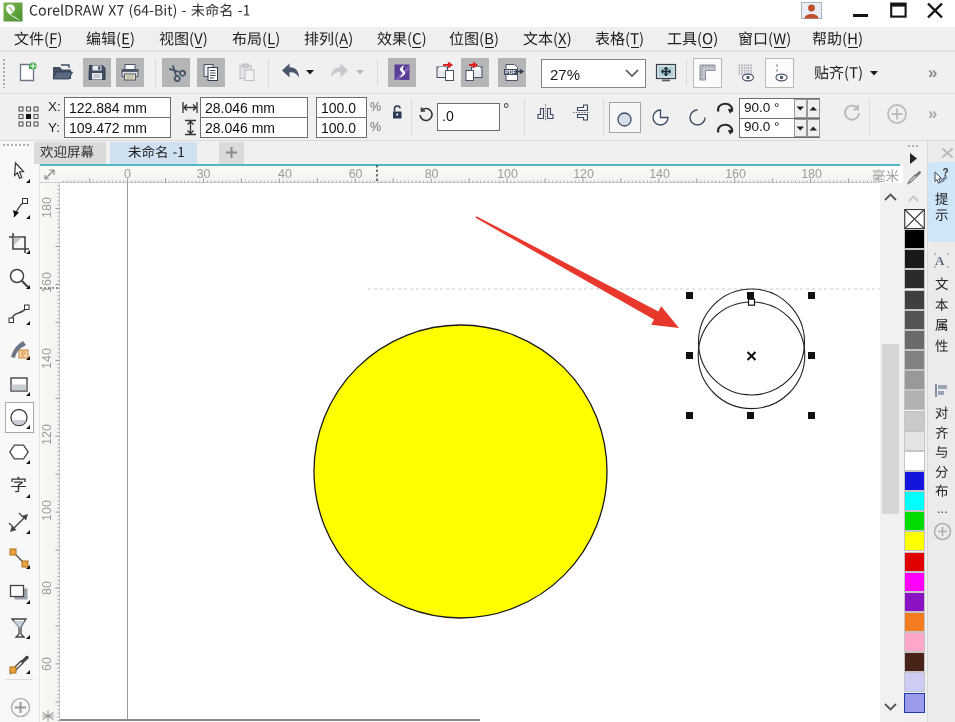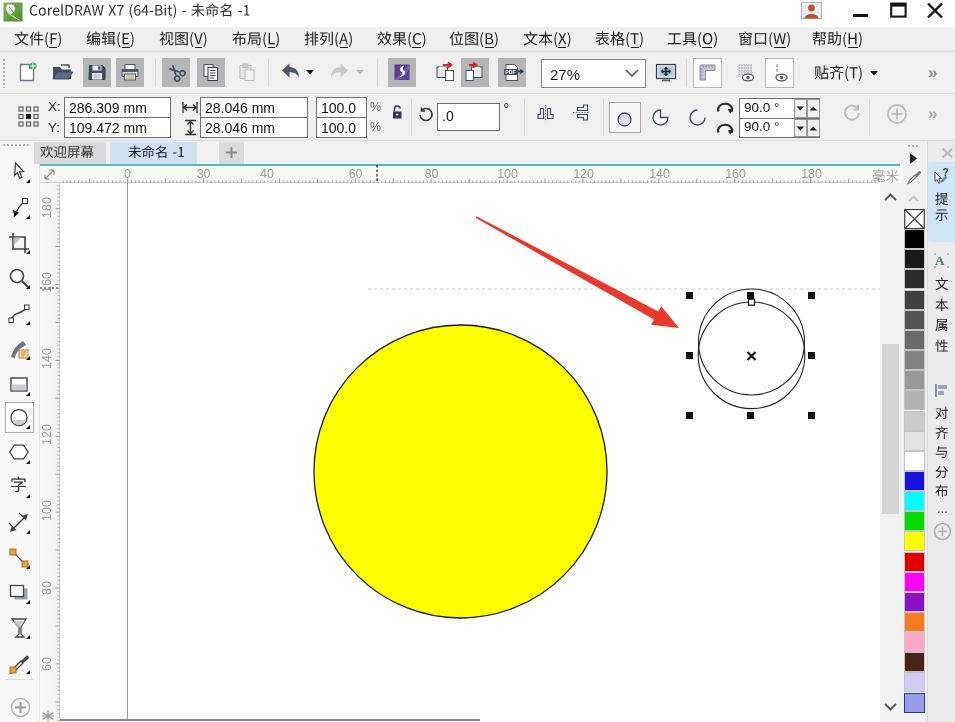--- a/index.html
+++ b/index.html
@@ -234,21 +234,21 @@
 <rect x="1" y="16" width="4" height="4"></rect>
         <rect x="8.5" y="16" width="4" height="4"></rect>
         <rect x="16" y="16" width="4" height="4"></rect>
 </g>
       <rect x="8" y="8" width="5" height="5" fill="#111"></rect>
 </svg>
 <div style="position:absolute;left:48px;top:99px;font-size:13.5px;color:#222;white-space:nowrap;">X:</div>
 <div style="position:absolute;left:48px;top:120px;font-size:13.5px;color:#222;white-space:nowrap;">Y:</div>
 <div style="position:absolute;left:64px;top:97px;width:107px;height:21px;background:#fff;border:1px solid #6e6e6e"></div>
 <div style="position:absolute;left:64px;top:117px;width:107px;height:21px;background:#fff;border:1px solid #6e6e6e"></div>
-<div style="position:absolute;left:69px;top:99.5px;font-size:14px;color:#111;white-space:nowrap;">286.309 mm</div>
+<div style="position:absolute;left:69px;top:99.5px;font-size:14px;color:#111;white-space:nowrap;">122.884 mm</div>
 <div style="position:absolute;left:69px;top:119.5px;font-size:14px;color:#111;white-space:nowrap;">109.472 mm</div>
 <svg class="abs" style="left:182px;top:101px" width="16" height="13" viewBox="0 0 16 13">
 <path d="M1 1 v11 M15 1 v11 M2 6.5 h12 M5 3.5 L2 6.5 l3 3 M11 3.5 l3 3 -3 3" stroke="#333" stroke-width="1.3" fill="none"></path>
 </svg>
 <svg class="abs" style="left:184px;top:119px" width="13" height="17" viewBox="0 0 13 17">
 <path d="M1 1.5 h11 M1 15.5 h11 M6.5 2.5 v12 M3.5 5.5 L6.5 2.5 l3 3 M3.5 11.5 l3 3 3-3" stroke="#333" stroke-width="1.3" fill="none"></path>
 </svg>
 <div style="position:absolute;left:200px;top:97px;width:108px;height:21px;background:#fff;border:1px solid #6e6e6e"></div>
 <div style="position:absolute;left:200px;top:117px;width:108px;height:21px;background:#fff;border:1px solid #6e6e6e"></div>
 <div style="position:absolute;left:205px;top:99.5px;font-size:14px;color:#111;white-space:nowrap;">28.046 mm</div>
@@ -559,21 +559,21 @@
       <line x1="792.4" y1="14.5" x2="792.4" y2="17" stroke="#b0b0b0" stroke-width="1"></line>
       <line x1="796.2" y1="14.5" x2="796.2" y2="17" stroke="#b0b0b0" stroke-width="1"></line>
       <line x1="800.0" y1="14.5" x2="800.0" y2="17" stroke="#b0b0b0" stroke-width="1"></line>
       <line x1="803.8" y1="14.5" x2="803.8" y2="17" stroke="#b0b0b0" stroke-width="1"></line>
       <line x1="807.5" y1="14.5" x2="807.5" y2="17" stroke="#b0b0b0" stroke-width="1"></line>
       <line x1="811.3" y1="14.5" x2="811.3" y2="17" stroke="#b0b0b0" stroke-width="1"></line>
       <line x1="815.1" y1="14.5" x2="815.1" y2="17" stroke="#b0b0b0" stroke-width="1"></line>
     </svg>
 <div style="position:absolute;left:112.6px;top:166.5px;font-size:12.5px;color:#9b9b9b;white-space:nowrap;width:30px;text-align:center">0</div>
 <div style="position:absolute;left:188.6px;top:166.5px;font-size:12.5px;color:#9b9b9b;white-space:nowrap;width:30px;text-align:center">30</div>
-<div style="position:absolute;left:252px;top:166.5px;font-size:12.5px;color:#9b9b9b;white-space:nowrap;width:30px;text-align:center">40</div>
+<div style="position:absolute;left:270px;top:166.5px;font-size:12.5px;color:#9b9b9b;white-space:nowrap;width:30px;text-align:center">40</div>
 <div style="position:absolute;left:340.6px;top:166.5px;font-size:12.5px;color:#9b9b9b;white-space:nowrap;width:30px;text-align:center">60</div>
 <div style="position:absolute;left:416.6px;top:166.5px;font-size:12.5px;color:#9b9b9b;white-space:nowrap;width:30px;text-align:center">80</div>
 <div style="position:absolute;left:492.6px;top:166.5px;font-size:12.5px;color:#9b9b9b;white-space:nowrap;width:30px;text-align:center">100</div>
 <div style="position:absolute;left:568.6px;top:166.5px;font-size:12.5px;color:#9b9b9b;white-space:nowrap;width:30px;text-align:center">120</div>
 <div style="position:absolute;left:644.6px;top:166.5px;font-size:12.5px;color:#9b9b9b;white-space:nowrap;width:30px;text-align:center">140</div>
 <div style="position:absolute;left:720.6px;top:166.5px;font-size:12.5px;color:#9b9b9b;white-space:nowrap;width:30px;text-align:center">160</div>
 <div style="position:absolute;left:796.6px;top:166.5px;font-size:12.5px;color:#9b9b9b;white-space:nowrap;width:30px;text-align:center">180</div>
 <svg class="abs" style="left:375.5px;top:165px" width="2" height="18">
       <path d="M1 0 v18" stroke="#222" stroke-width="1.2" stroke-dasharray="2.5 2"></path>
     </svg>

